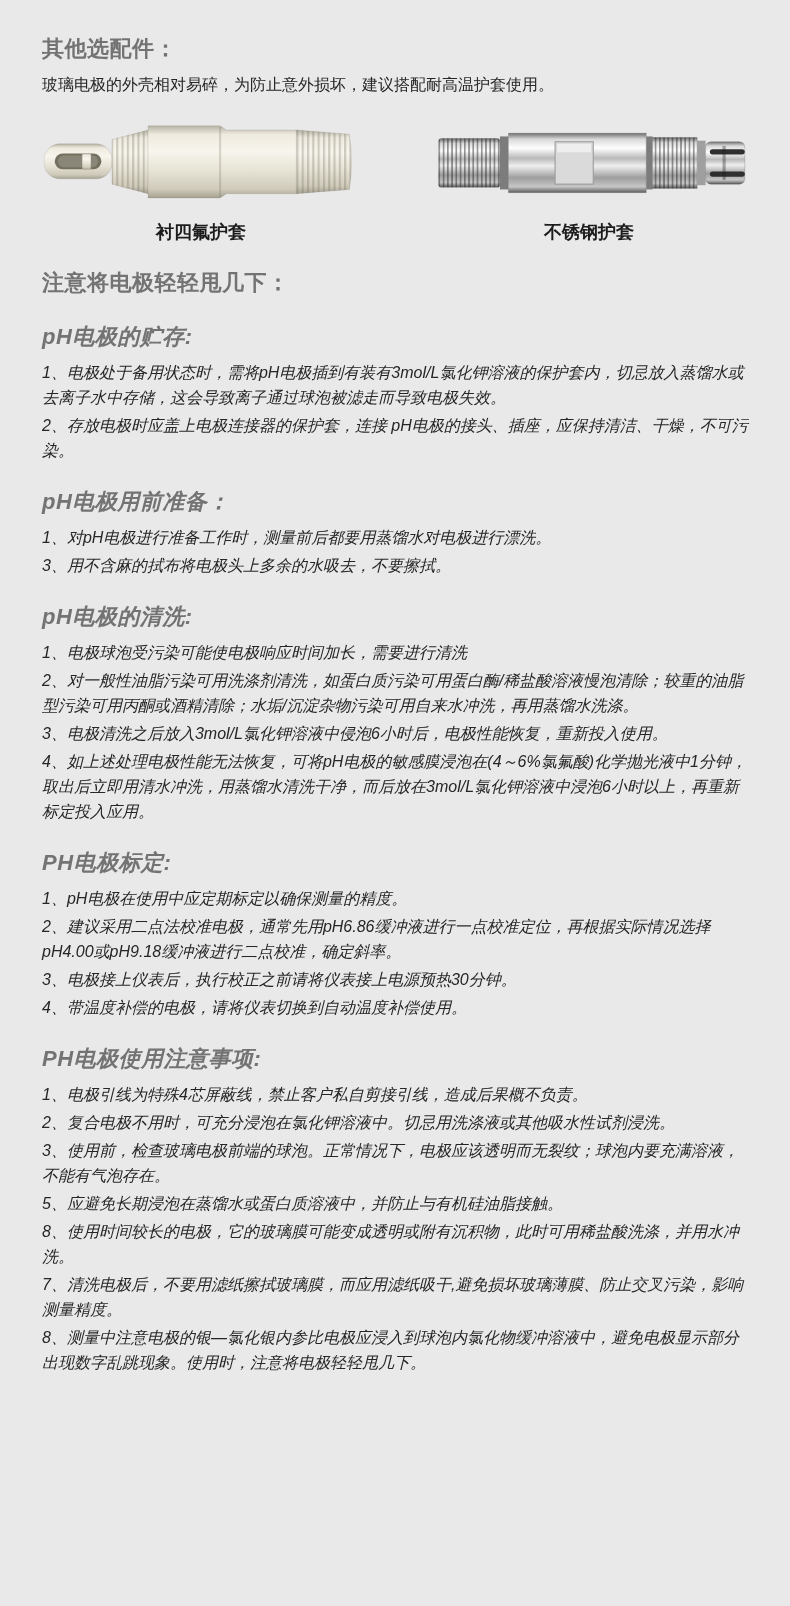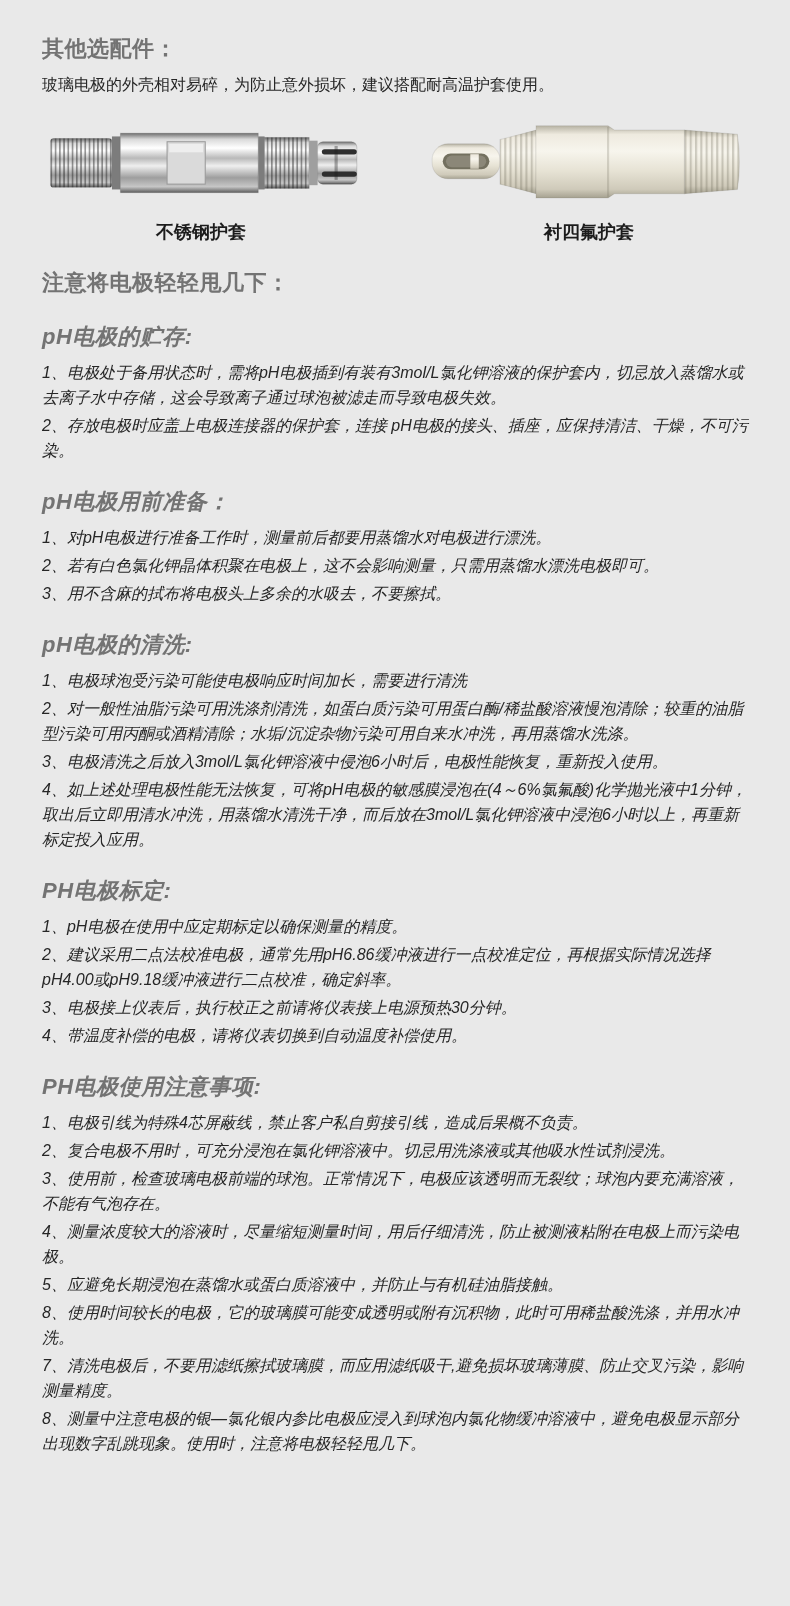--- a/index.html
+++ b/index.html
@@ -49,20 +49,53 @@
 <div class="content">
 
   <h2 class="sec-title first">其他选配件：</h2>
   <p class="body-line">玻璃电极的外壳相对易碎，为防止意外损坏，建议搭配耐高温护套使用。</p>
 
   <div class="products">
 
     <figure class="product">
       <svg viewBox="0 0 300 95" aria-hidden="true">
         <defs>
+          <linearGradient id="pt" x1="0" x2="0" y1="0" y2="1">
+            <stop offset="0" stop-color="#b7b3a4"></stop>
+            <stop offset="0.12" stop-color="#eeeadf"></stop>
+            <stop offset="0.35" stop-color="#f7f5ed"></stop>
+            <stop offset="0.62" stop-color="#e7e3d5"></stop>
+            <stop offset="0.88" stop-color="#cfcaba"></stop>
+            <stop offset="1" stop-color="#a6a291"></stop>
+          </linearGradient>
+          <pattern id="pthr" width="5" height="8" patternUnits="userSpaceOnUse">
+            <rect x="0" y="0" width="2" height="8" fill="rgba(110,105,90,0.30)"></rect>
+          </pattern>
+        </defs>
+
+        <rect x="2" y="31" width="64" height="33" rx="15" fill="url(#pt)" stroke="rgba(0,0,0,0.08)"></rect>
+        <rect x="12" y="40" width="44" height="15" rx="7.5" fill="#73705f"></rect>
+        <rect x="15" y="42" width="38" height="11" rx="5.5" fill="#8b8778"></rect>
+        <rect x="38" y="40" width="8" height="15" fill="url(#pt)"></rect>
+
+        <path d="M66 27 L100 18 L100 78 L66 69 Z" fill="url(#pt)" stroke="rgba(0,0,0,0.08)"></path>
+        <path d="M66 27 L100 18 L100 78 L66 69 Z" fill="url(#pthr)"></path>
+
+        <path d="M100 14 L168 14 L174 18 L240 18 L240 78 L174 78 L168 82 L100 82 Z" fill="url(#pt)" stroke="rgba(0,0,0,0.08)"></path>
+        <line x1="168" y1="15" x2="168" y2="81" stroke="rgba(120,115,100,0.25)" stroke-width="2"></line>
+
+        <path d="M240 18 L290 22 Q294 48 290 74 L240 78 Z" fill="url(#pt)" stroke="rgba(0,0,0,0.08)"></path>
+        <path d="M240 18 L290 22 Q294 48 290 74 L240 78 Z" fill="url(#pthr)"></path>
+      </svg>
+      <figcaption class="caption">衬四氟护套</figcaption>
+    </figure>
+
+    <figure class="product">
+      <svg viewBox="0 0 300 95" aria-hidden="true">
+        <defs>
           <linearGradient id="st" x1="0" x2="0" y1="0" y2="1">
             <stop offset="0" stop-color="#6f6f6f"></stop>
             <stop offset="0.10" stop-color="#d9d9d9"></stop>
             <stop offset="0.25" stop-color="#ffffff"></stop>
             <stop offset="0.42" stop-color="#b9b9b9"></stop>
             <stop offset="0.55" stop-color="#efefef"></stop>
             <stop offset="0.75" stop-color="#9e9e9e"></stop>
             <stop offset="0.90" stop-color="#c6c6c6"></stop>
             <stop offset="1" stop-color="#5d5d5d"></stop>
           </linearGradient>
@@ -87,67 +120,33 @@
 
         <rect x="252" y="28" width="8" height="42" fill="#9f9f9f"></rect>
         <rect x="260" y="29" width="37" height="40" rx="5" fill="url(#st)" stroke="rgba(0,0,0,0.15)"></rect>
         <rect x="264" y="36" width="33" height="5" rx="2.5" fill="#2f2f2f"></rect>
         <rect x="264" y="57" width="33" height="5" rx="2.5" fill="#2f2f2f"></rect>
         <rect x="276" y="33" width="3" height="32" fill="rgba(30,30,30,0.35)"></rect>
       </svg>
       <figcaption class="caption">不锈钢护套</figcaption>
     </figure>
 
-    <figure class="product">
-      <svg viewBox="0 0 300 95" aria-hidden="true">
-        <defs>
-          <linearGradient id="pt" x1="0" x2="0" y1="0" y2="1">
-            <stop offset="0" stop-color="#b7b3a4"></stop>
-            <stop offset="0.12" stop-color="#eeeadf"></stop>
-            <stop offset="0.35" stop-color="#f7f5ed"></stop>
-            <stop offset="0.62" stop-color="#e7e3d5"></stop>
-            <stop offset="0.88" stop-color="#cfcaba"></stop>
-            <stop offset="1" stop-color="#a6a291"></stop>
-          </linearGradient>
-          <pattern id="pthr" width="5" height="8" patternUnits="userSpaceOnUse">
-            <rect x="0" y="0" width="2" height="8" fill="rgba(110,105,90,0.30)"></rect>
-          </pattern>
-        </defs>
-
-        <rect x="2" y="31" width="64" height="33" rx="15" fill="url(#pt)" stroke="rgba(0,0,0,0.08)"></rect>
-        <rect x="12" y="40" width="44" height="15" rx="7.5" fill="#73705f"></rect>
-        <rect x="15" y="42" width="38" height="11" rx="5.5" fill="#8b8778"></rect>
-        <rect x="38" y="40" width="8" height="15" fill="url(#pt)"></rect>
-
-        <path d="M66 27 L100 18 L100 78 L66 69 Z" fill="url(#pt)" stroke="rgba(0,0,0,0.08)"></path>
-        <path d="M66 27 L100 18 L100 78 L66 69 Z" fill="url(#pthr)"></path>
-
-        <path d="M100 14 L168 14 L174 18 L240 18 L240 78 L174 78 L168 82 L100 82 Z" fill="url(#pt)" stroke="rgba(0,0,0,0.08)"></path>
-        <line x1="168" y1="15" x2="168" y2="81" stroke="rgba(120,115,100,0.25)" stroke-width="2"></line>
-
-        <path d="M240 18 L290 22 Q294 48 290 74 L240 78 Z" fill="url(#pt)" stroke="rgba(0,0,0,0.08)"></path>
-        <path d="M240 18 L290 22 Q294 48 290 74 L240 78 Z" fill="url(#pthr)"></path>
-      </svg>
-      <figcaption class="caption">衬四氟护套</figcaption>
-    </figure>
-
   </div>
 
   <h2 class="sec-title">注意将电极轻轻甩几下：</h2>
 
   <div id="sections">
       <section>
         <h2 class="sec-title">pH电极的贮存:</h2>
         <p class="body-line">1、电极处于备用状态时，需将pH电极插到有装有3mol/L氯化钾溶液的保护套内，切忌放入蒸馏水或去离子水中存储，这会导致离子通过球泡被滤走而导致电极失效。</p>
         <p class="body-line">2、存放电极时应盖上电极连接器的保护套，连接 pH电极的接头、插座，应保持清洁、干燥，不可污染。</p>
       </section>
       <section>
         <h2 class="sec-title">pH电极用前准备：</h2>
         <p class="body-line">1、对pH电极进行准备工作时，测量前后都要用蒸馏水对电极进行漂洗。</p>
-        <p class="body-line">2、若有白色氯化钾晶体积聚在电极上，这不会影响测量，只需用蒸馏水漂洗电极即可。</p>
         <p class="body-line">3、用不含麻的拭布将电极头上多余的水吸去，不要擦拭。</p>
       </section>
       <section>
         <h2 class="sec-title">pH电极的清洗:</h2>
         <p class="body-line">1、电极球泡受污染可能使电极响应时间加长，需要进行清洗</p>
         <p class="body-line">2、对一般性油脂污染可用洗涤剂清洗，如蛋白质污染可用蛋白酶/稀盐酸溶液慢泡清除；较重的油脂型污染可用丙酮或酒精清除；水垢/沉淀杂物污染可用自来水冲洗，再用蒸馏水洗涤。</p>
         <p class="body-line">3、电极清洗之后放入3mol/L氯化钾溶液中侵泡6小时后，电极性能恢复，重新投入使用。</p>
         <p class="body-line">4、如上述处理电极性能无法恢复，可将pH电极的敏感膜浸泡在(4～6%氯氟酸)化学抛光液中1分钟，取出后立即用清水冲洗，用蒸馏水清洗干净，而后放在3mol/L氯化钾溶液中浸泡6小时以上，再重新标定投入应用。</p>
       </section>
       <section>
@@ -155,21 +154,20 @@
         <p class="body-line">1、pH电极在使用中应定期标定以确保测量的精度。</p>
         <p class="body-line">2、建议采用二点法校准电极，通常先用pH6.86缓冲液进行一点校准定位，再根据实际情况选择pH4.00或pH9.18缓冲液进行二点校准，确定斜率。</p>
         <p class="body-line">3、电极接上仪表后，执行校正之前请将仪表接上电源预热30分钟。</p>
         <p class="body-line">4、带温度补偿的电极，请将仪表切换到自动温度补偿使用。</p>
       </section>
       <section>
         <h2 class="sec-title">PH电极使用注意事项:</h2>
         <p class="body-line">1、电极引线为特殊4芯屏蔽线，禁止客户私自剪接引线，造成后果概不负责。</p>
         <p class="body-line">2、复合电极不用时，可充分浸泡在氯化钾溶液中。切忌用洗涤液或其他吸水性试剂浸洗。</p>
         <p class="body-line">3、使用前，检查玻璃电极前端的球泡。正常情况下，电极应该透明而无裂纹；球泡内要充满溶液，不能有气泡存在。</p>
-        <p class="body-line">4、测量浓度较大的溶液时，尽量缩短测量时间，用后仔细清洗，防止被测液粘附在电极上而污染电极。</p>
         <p class="body-line">5、应避免长期浸泡在蒸馏水或蛋白质溶液中，并防止与有机硅油脂接触。</p>
         <p class="body-line">8、使用时间较长的电极，它的玻璃膜可能变成透明或附有沉积物，此时可用稀盐酸洗涤，并用水冲洗。</p>
         <p class="body-line">7、清洗电极后，不要用滤纸擦拭玻璃膜，而应用滤纸吸干,避免损坏玻璃薄膜、防止交叉污染，影响测量精度。</p>
         <p class="body-line">8、测量中注意电极的银—氯化银内参比电极应浸入到球泡内氯化物缓冲溶液中，避免电极显示部分出现数字乱跳现象。使用时，注意将电极轻轻甩几下。</p>
       </section>
     </div>
 
 </div>
 
 </body></html>

